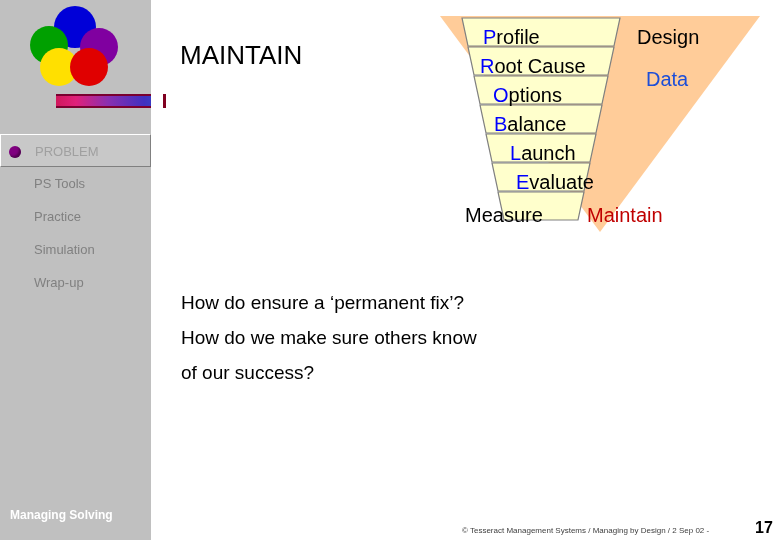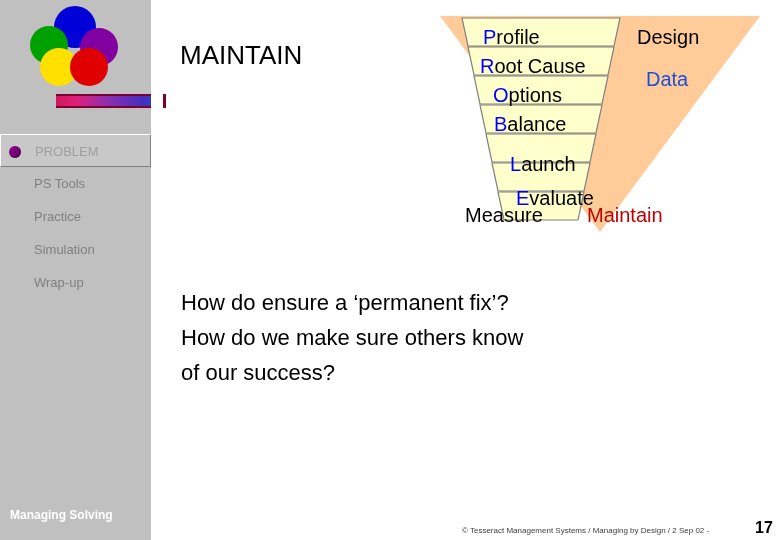--- a/index.html
+++ b/index.html
@@ -133,33 +133,33 @@
     font-size: 20px;
     color: #000000;
     white-space: nowrap;
   }
   .step .cap { color: #0000ff; }
 
   .s-profile    { left: 34px;  top: 18px; margin-left: 17px; }
   .s-rootcause  { left: 48px;  top: 47px; }
   .s-options    { left: 61px;  top: 76px; }
   .s-balance    { left: 62px;  top: 105px; }
-  .s-launch     { left: 78px;  top: 134px; margin-top: 11px; }
-  .s-evaluate   { left: 84px;  top: 163px; margin-top: 16px; }
+  .s-launch     { left: 78px;  top: 134px; }
+  .s-evaluate   { left: 84px;  top: 163px; }
   .s-measure    { left: 33px;  top: 196px; color: #000000; }
   .s-maintain   { left: 155px; top: 196px; color: #c00000; }
   .s-collect    { left: 205px; top: 18px; color: #000000; }
   .s-data       { left: 214px; top: 60px; color: #1d4ed8; }
 
   
   .body-text {
     position: absolute;
     left: 181px; top: 288px;
     width: 470px;
-    font-size: 22px;
+    font-size: 19px;
     color: #000000;
     line-height: 30px;
   }
   .body-text p { margin: 0 0 5px 0; }
 
   
   .footer-credit {
     position: absolute;
     left: 462px; top: 526px;
     font-size: 8px;

